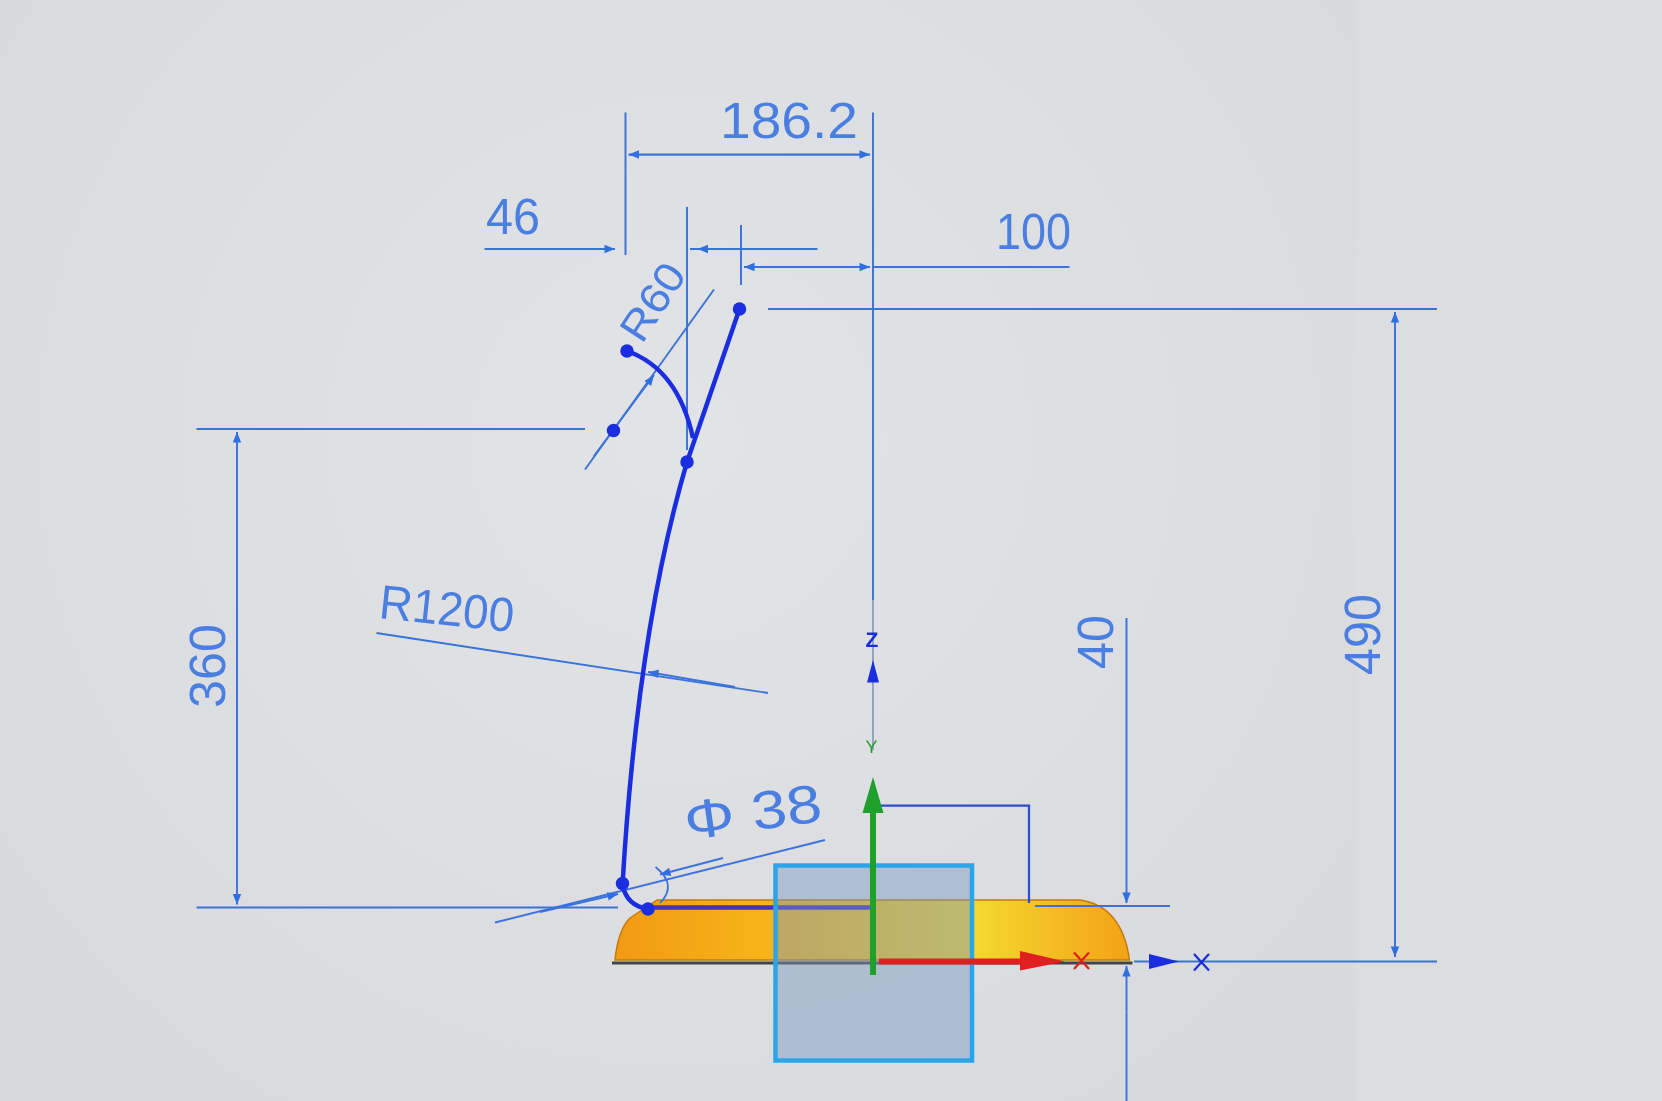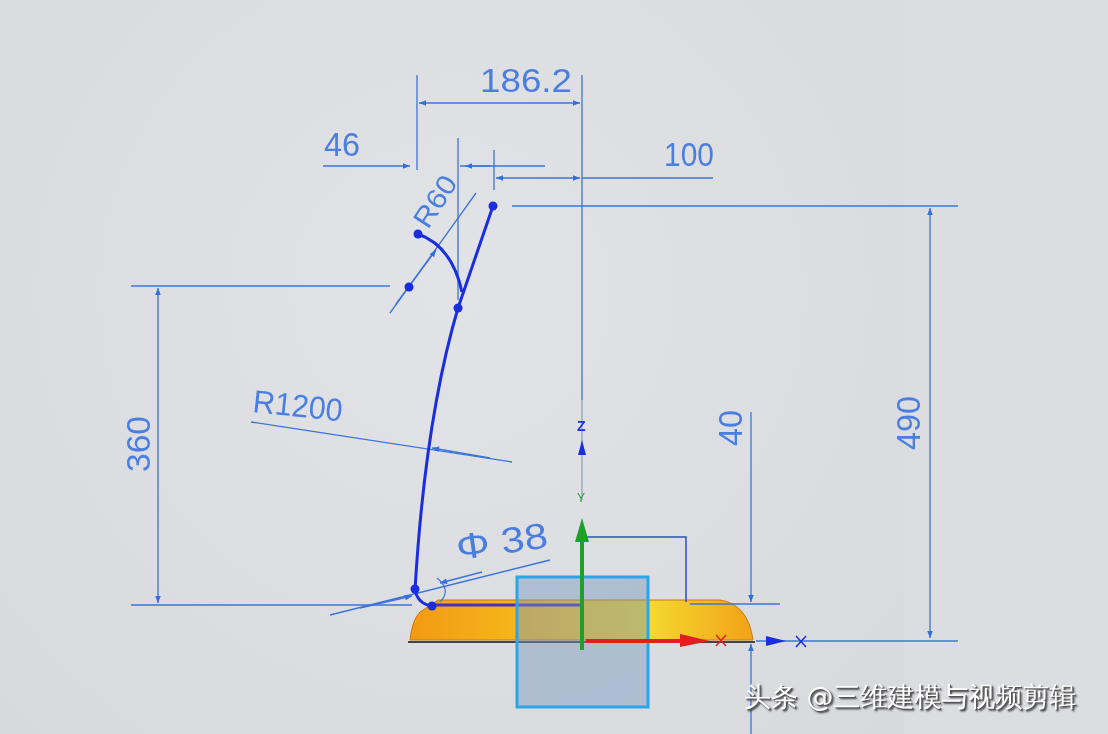--- a/index.html
+++ b/index.html
@@ -113,14 +113,13 @@
       <text x="0" y="0" transform="translate(150,472) rotate(-90)" textLength="56" lengthAdjust="spacingAndGlyphs">360</text>
       <text x="0" y="0" transform="translate(920,450) rotate(-90)" textLength="54" lengthAdjust="spacingAndGlyphs">490</text>
       <text x="0" y="0" transform="translate(742,446) rotate(-90)" textLength="36" lengthAdjust="spacingAndGlyphs">40</text>
       <text x="0" y="0" font-size="36" transform="translate(458,560) rotate(-8)" textLength="92" lengthAdjust="spacingAndGlyphs">Φ 38</text>
     </g>
 
     <text x="577" y="431" font-size="14" fill="#1a2ee0" font-family="Liberation Sans, sans-serif" font-weight="bold">Z</text>
     <text x="577" y="502" font-size="12" fill="#1fa02a" font-family="Liberation Sans, sans-serif">Y</text>
   </svg>
 
-  <div class="watermark">头条 @三维建模与视频剪辑</div>
 </div>
 
 </body></html>

